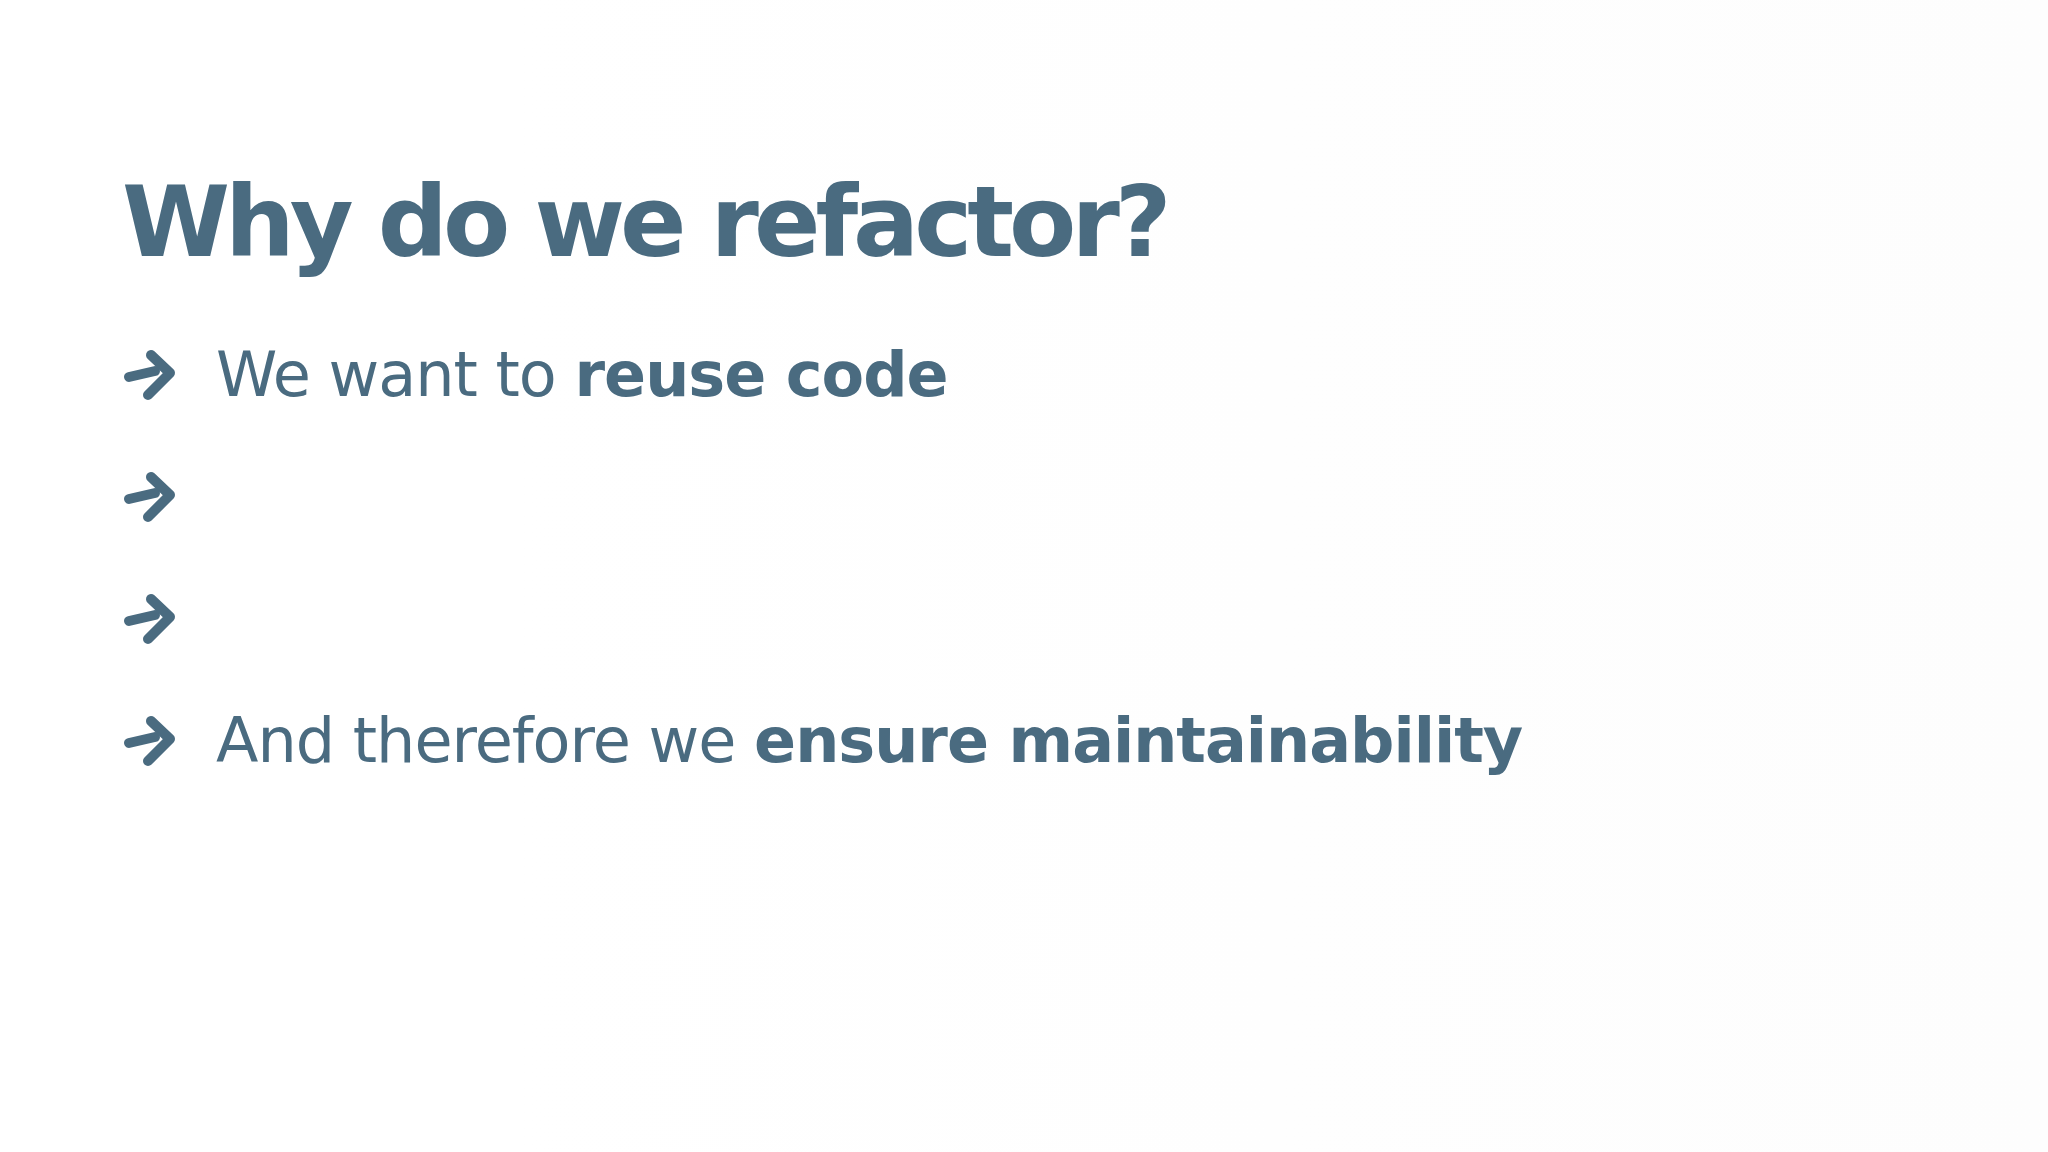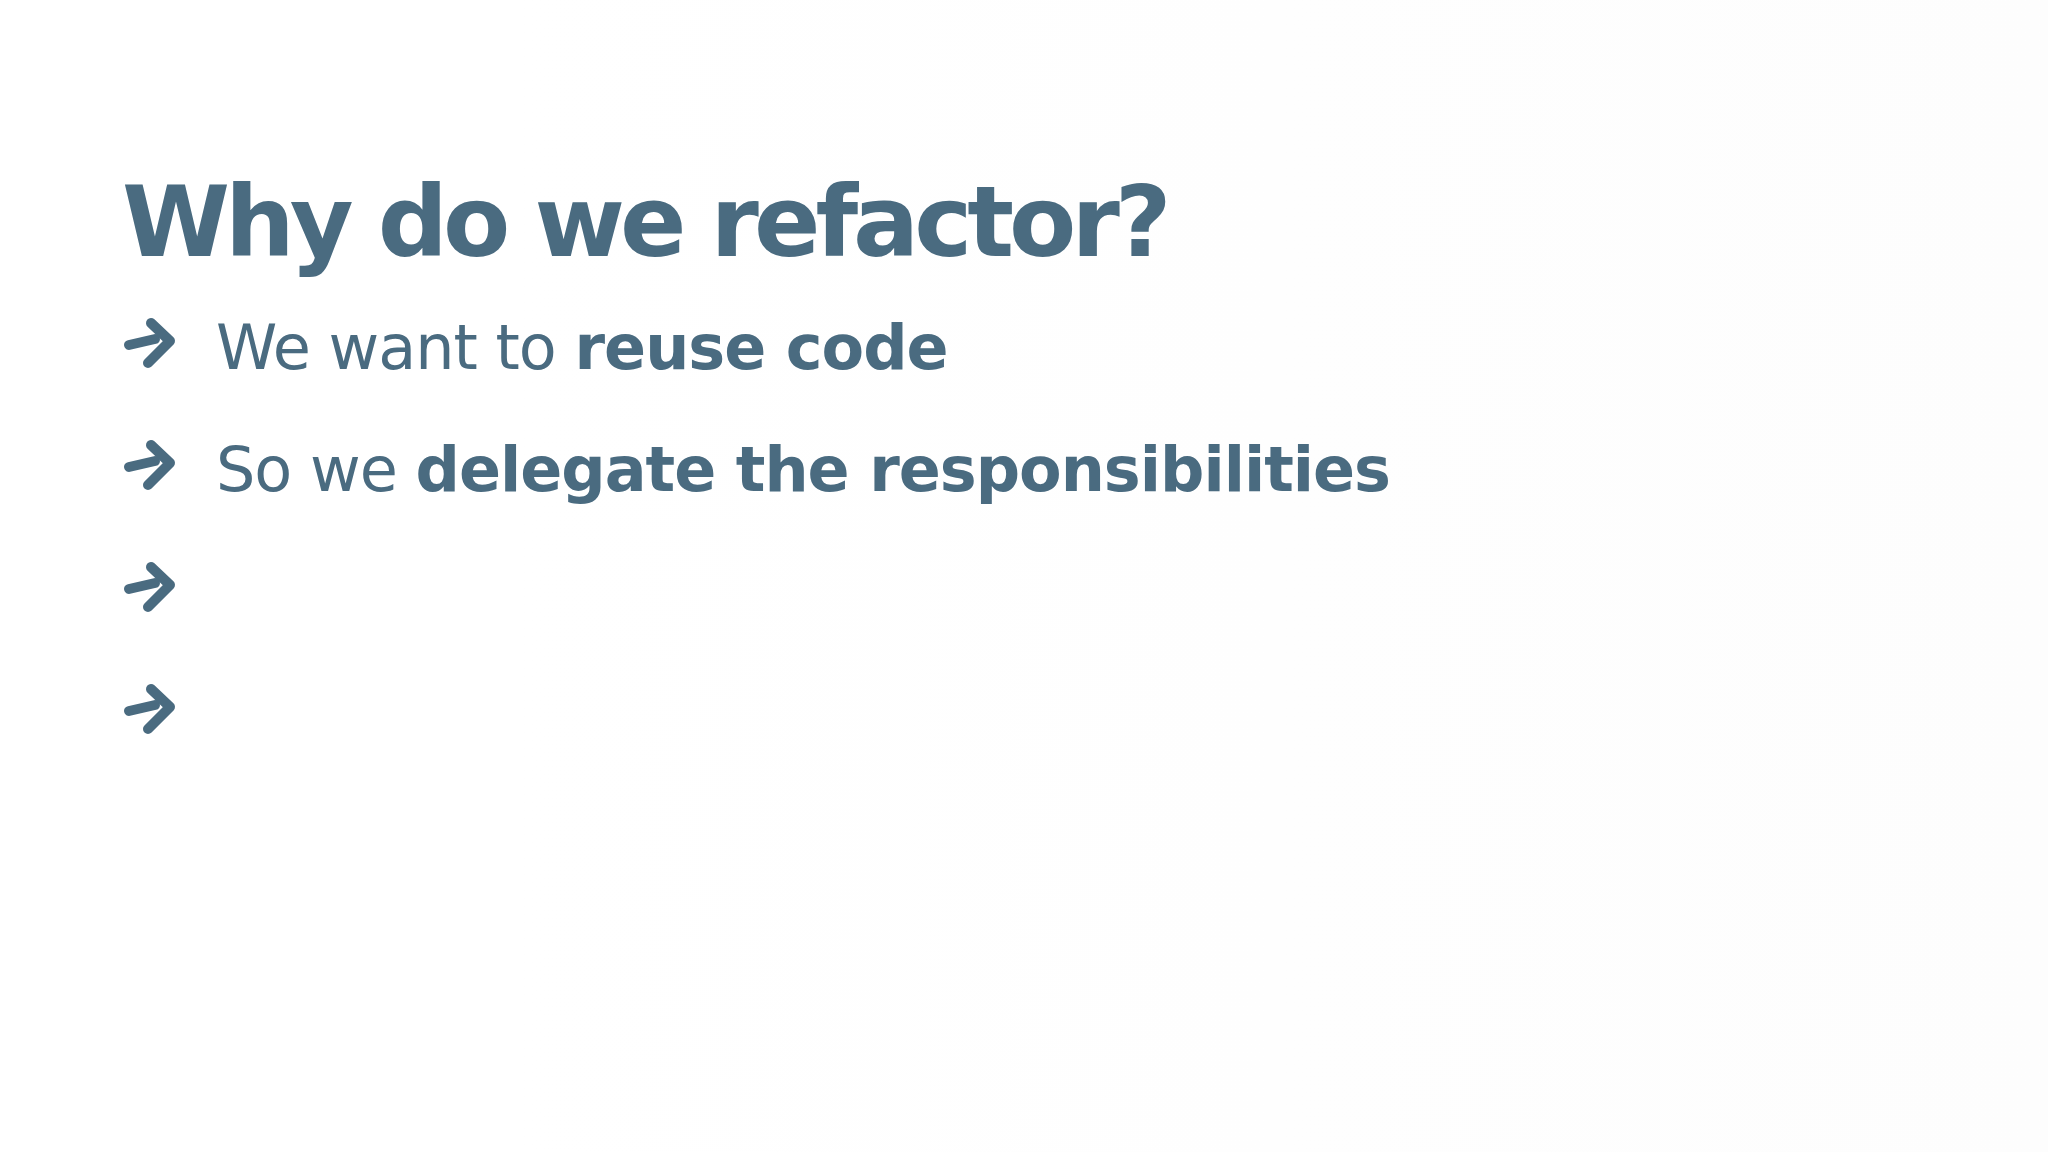--- a/index.html
+++ b/index.html
@@ -31,21 +31,21 @@
   }
   .bullet-list {
     position: absolute;
     left: 122px;
     top: 314px;
     display: flex;
     flex-direction: column;
   }
   .bullet-item {
     display: flex;
-    align-items: flex-start;
+    align-items: center;
     height: 122px;
     white-space: nowrap;
   }
   .arrow-icon {
     width: 64px;
     height: 58px;
     flex: 0 0 auto;
     margin-right: 30px;
   }
   .bullet-text {
@@ -77,35 +77,35 @@
       <span class="bullet-text"><span>We want to </span><span class="em">reuse code</span></span>
     </div>
 
     <div class="bullet-item">
       <svg class="arrow-icon" viewBox="0 0 64 58">
         <g fill="none" stroke="#4a6b80" stroke-width="10" stroke-linecap="round" stroke-linejoin="round">
           <path d="M7 31 L33 25"></path>
           <path d="M29 9 L48 27 L26 49"></path>
         </g>
       </svg>
-      <span class="bullet-text"><span>So we </span><span class="em">delegate the responsibilities</span></span>
     </div>
 
     <div class="bullet-item">
       <svg class="arrow-icon" viewBox="0 0 64 58">
         <g fill="none" stroke="#4a6b80" stroke-width="10" stroke-linecap="round" stroke-linejoin="round">
           <path d="M7 31 L33 25"></path>
           <path d="M29 9 L48 27 L26 49"></path>
         </g>
       </svg>
     </div>
 
     <div class="bullet-item">
       <svg class="arrow-icon" viewBox="0 0 64 58">
         <g fill="none" stroke="#4a6b80" stroke-width="10" stroke-linecap="round" stroke-linejoin="round">
           <path d="M7 31 L33 25"></path>
           <path d="M29 9 L48 27 L26 49"></path>
         </g>
       </svg>
+      <span class="bullet-text"><span>And therefore we </span><span class="em">ensure maintainability</span></span>
     </div>
 
   </div>
 </div>
 
 </body></html>

